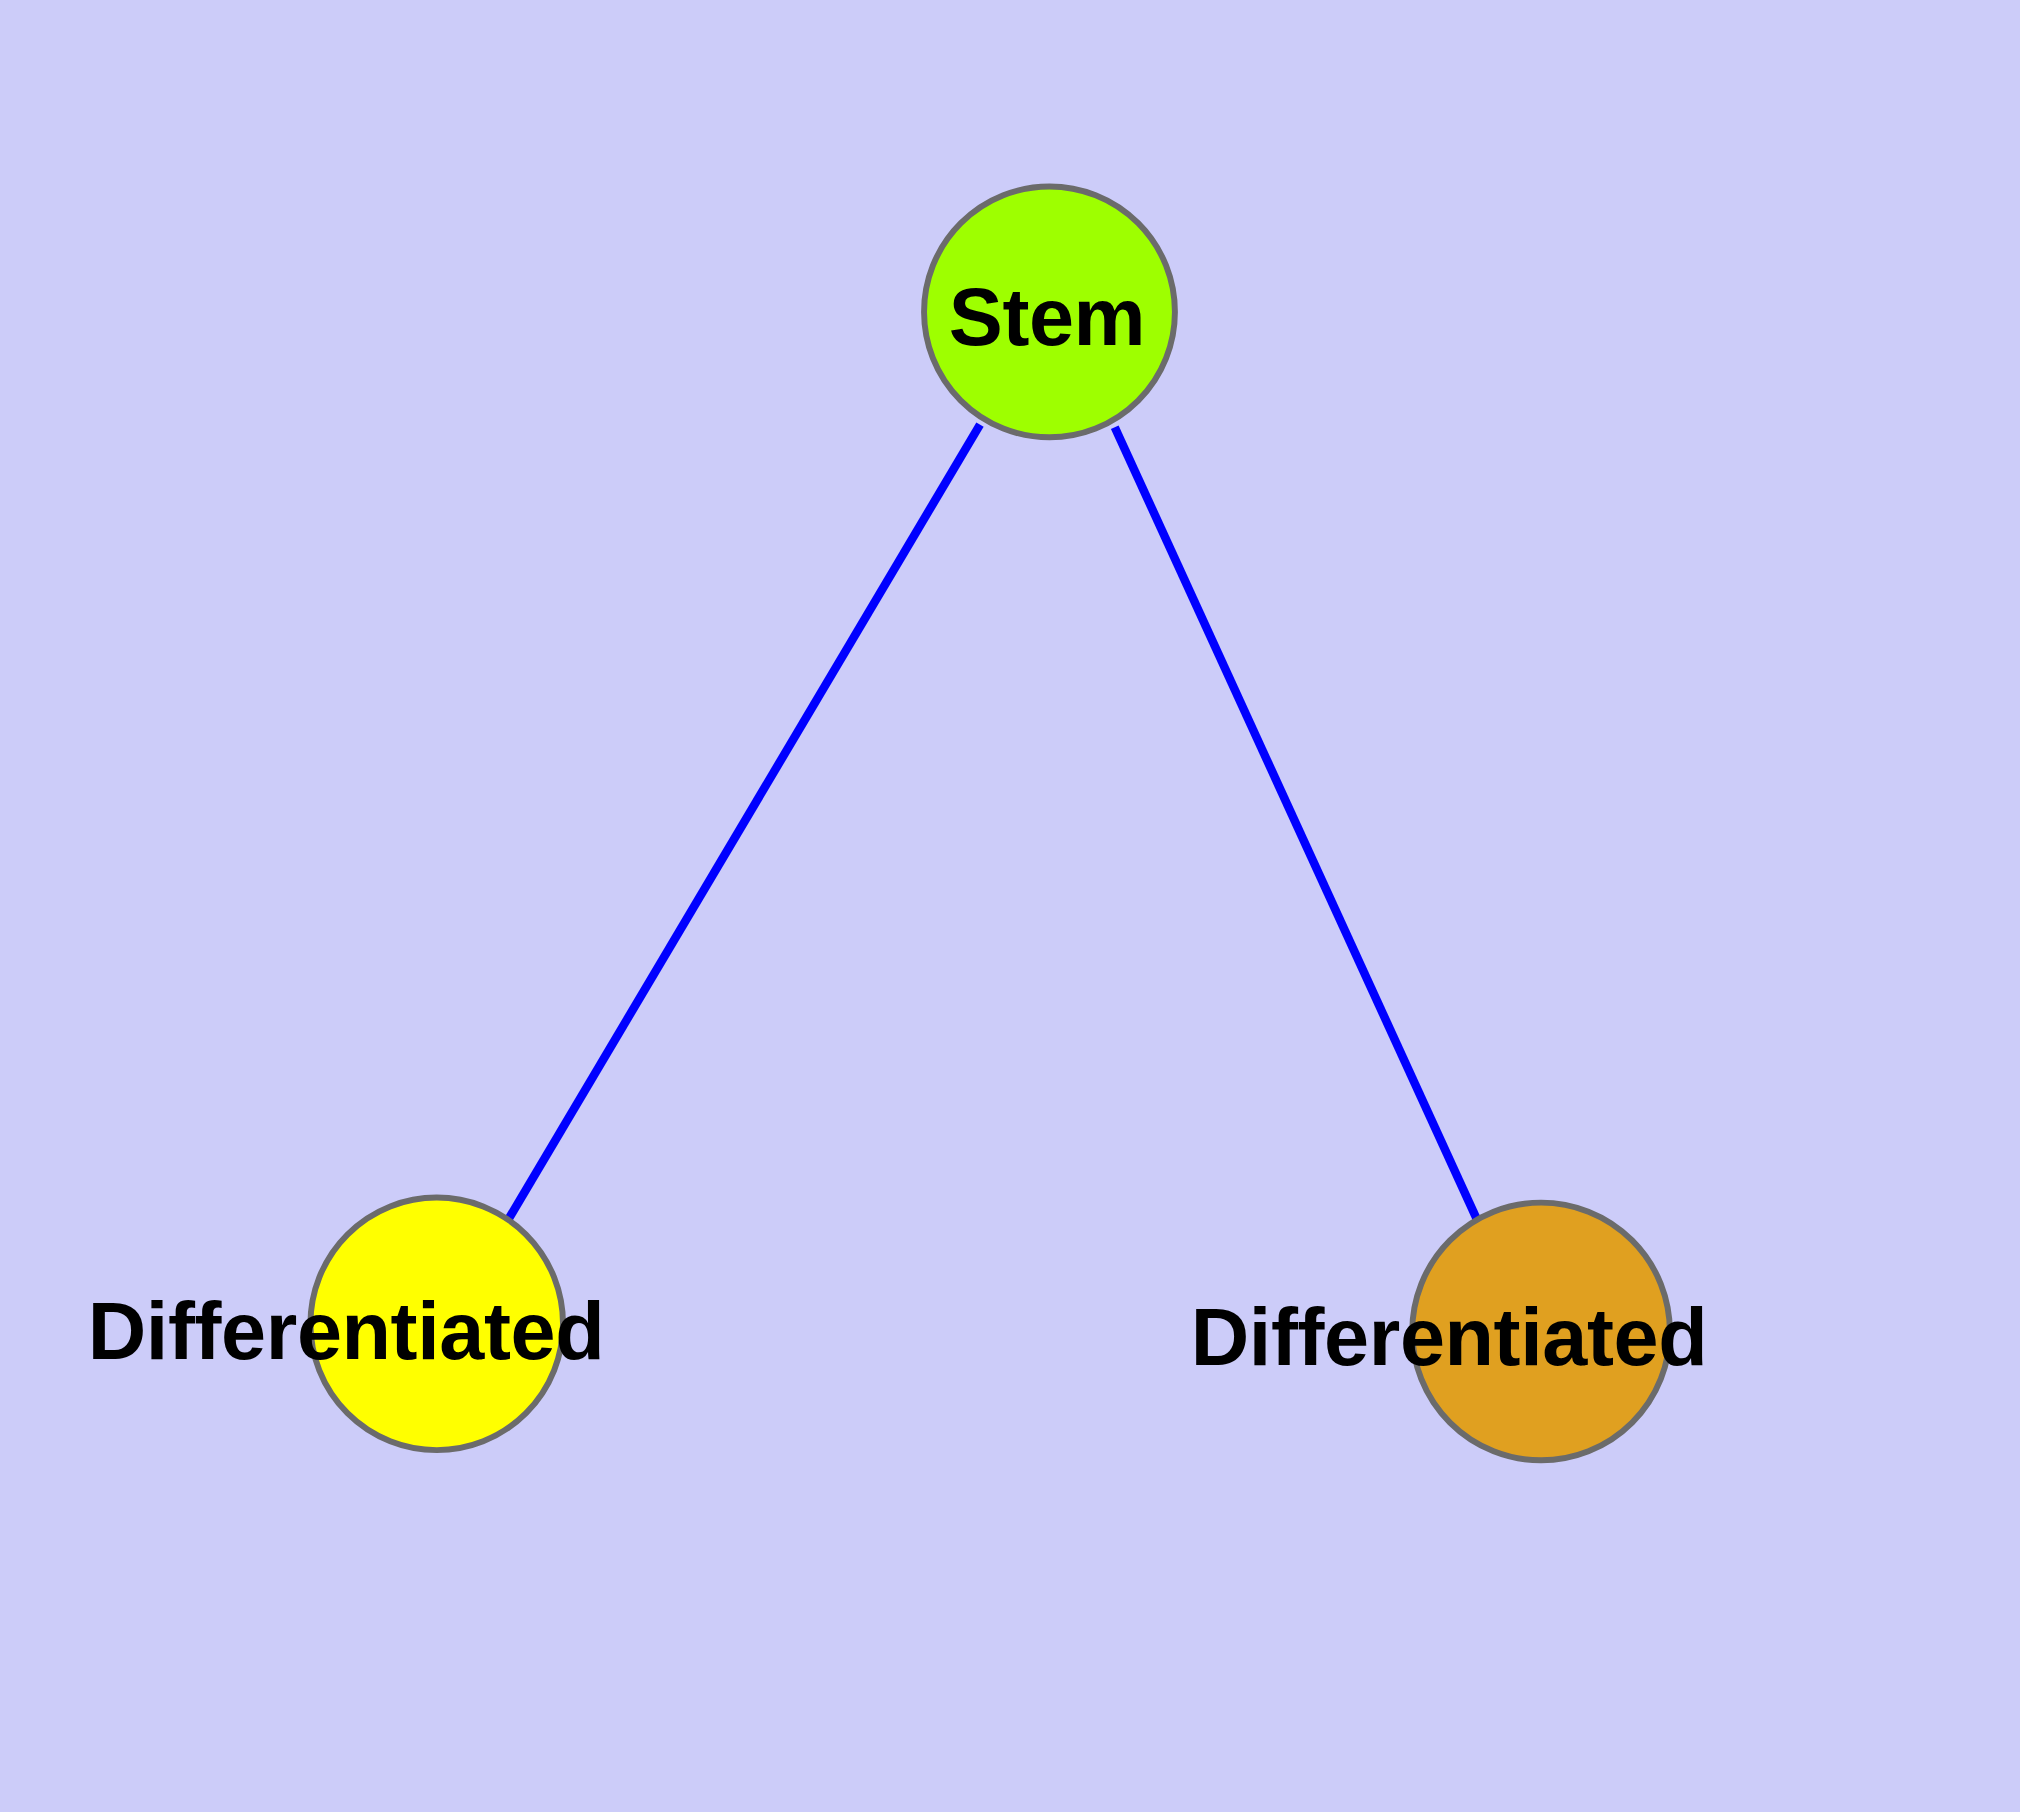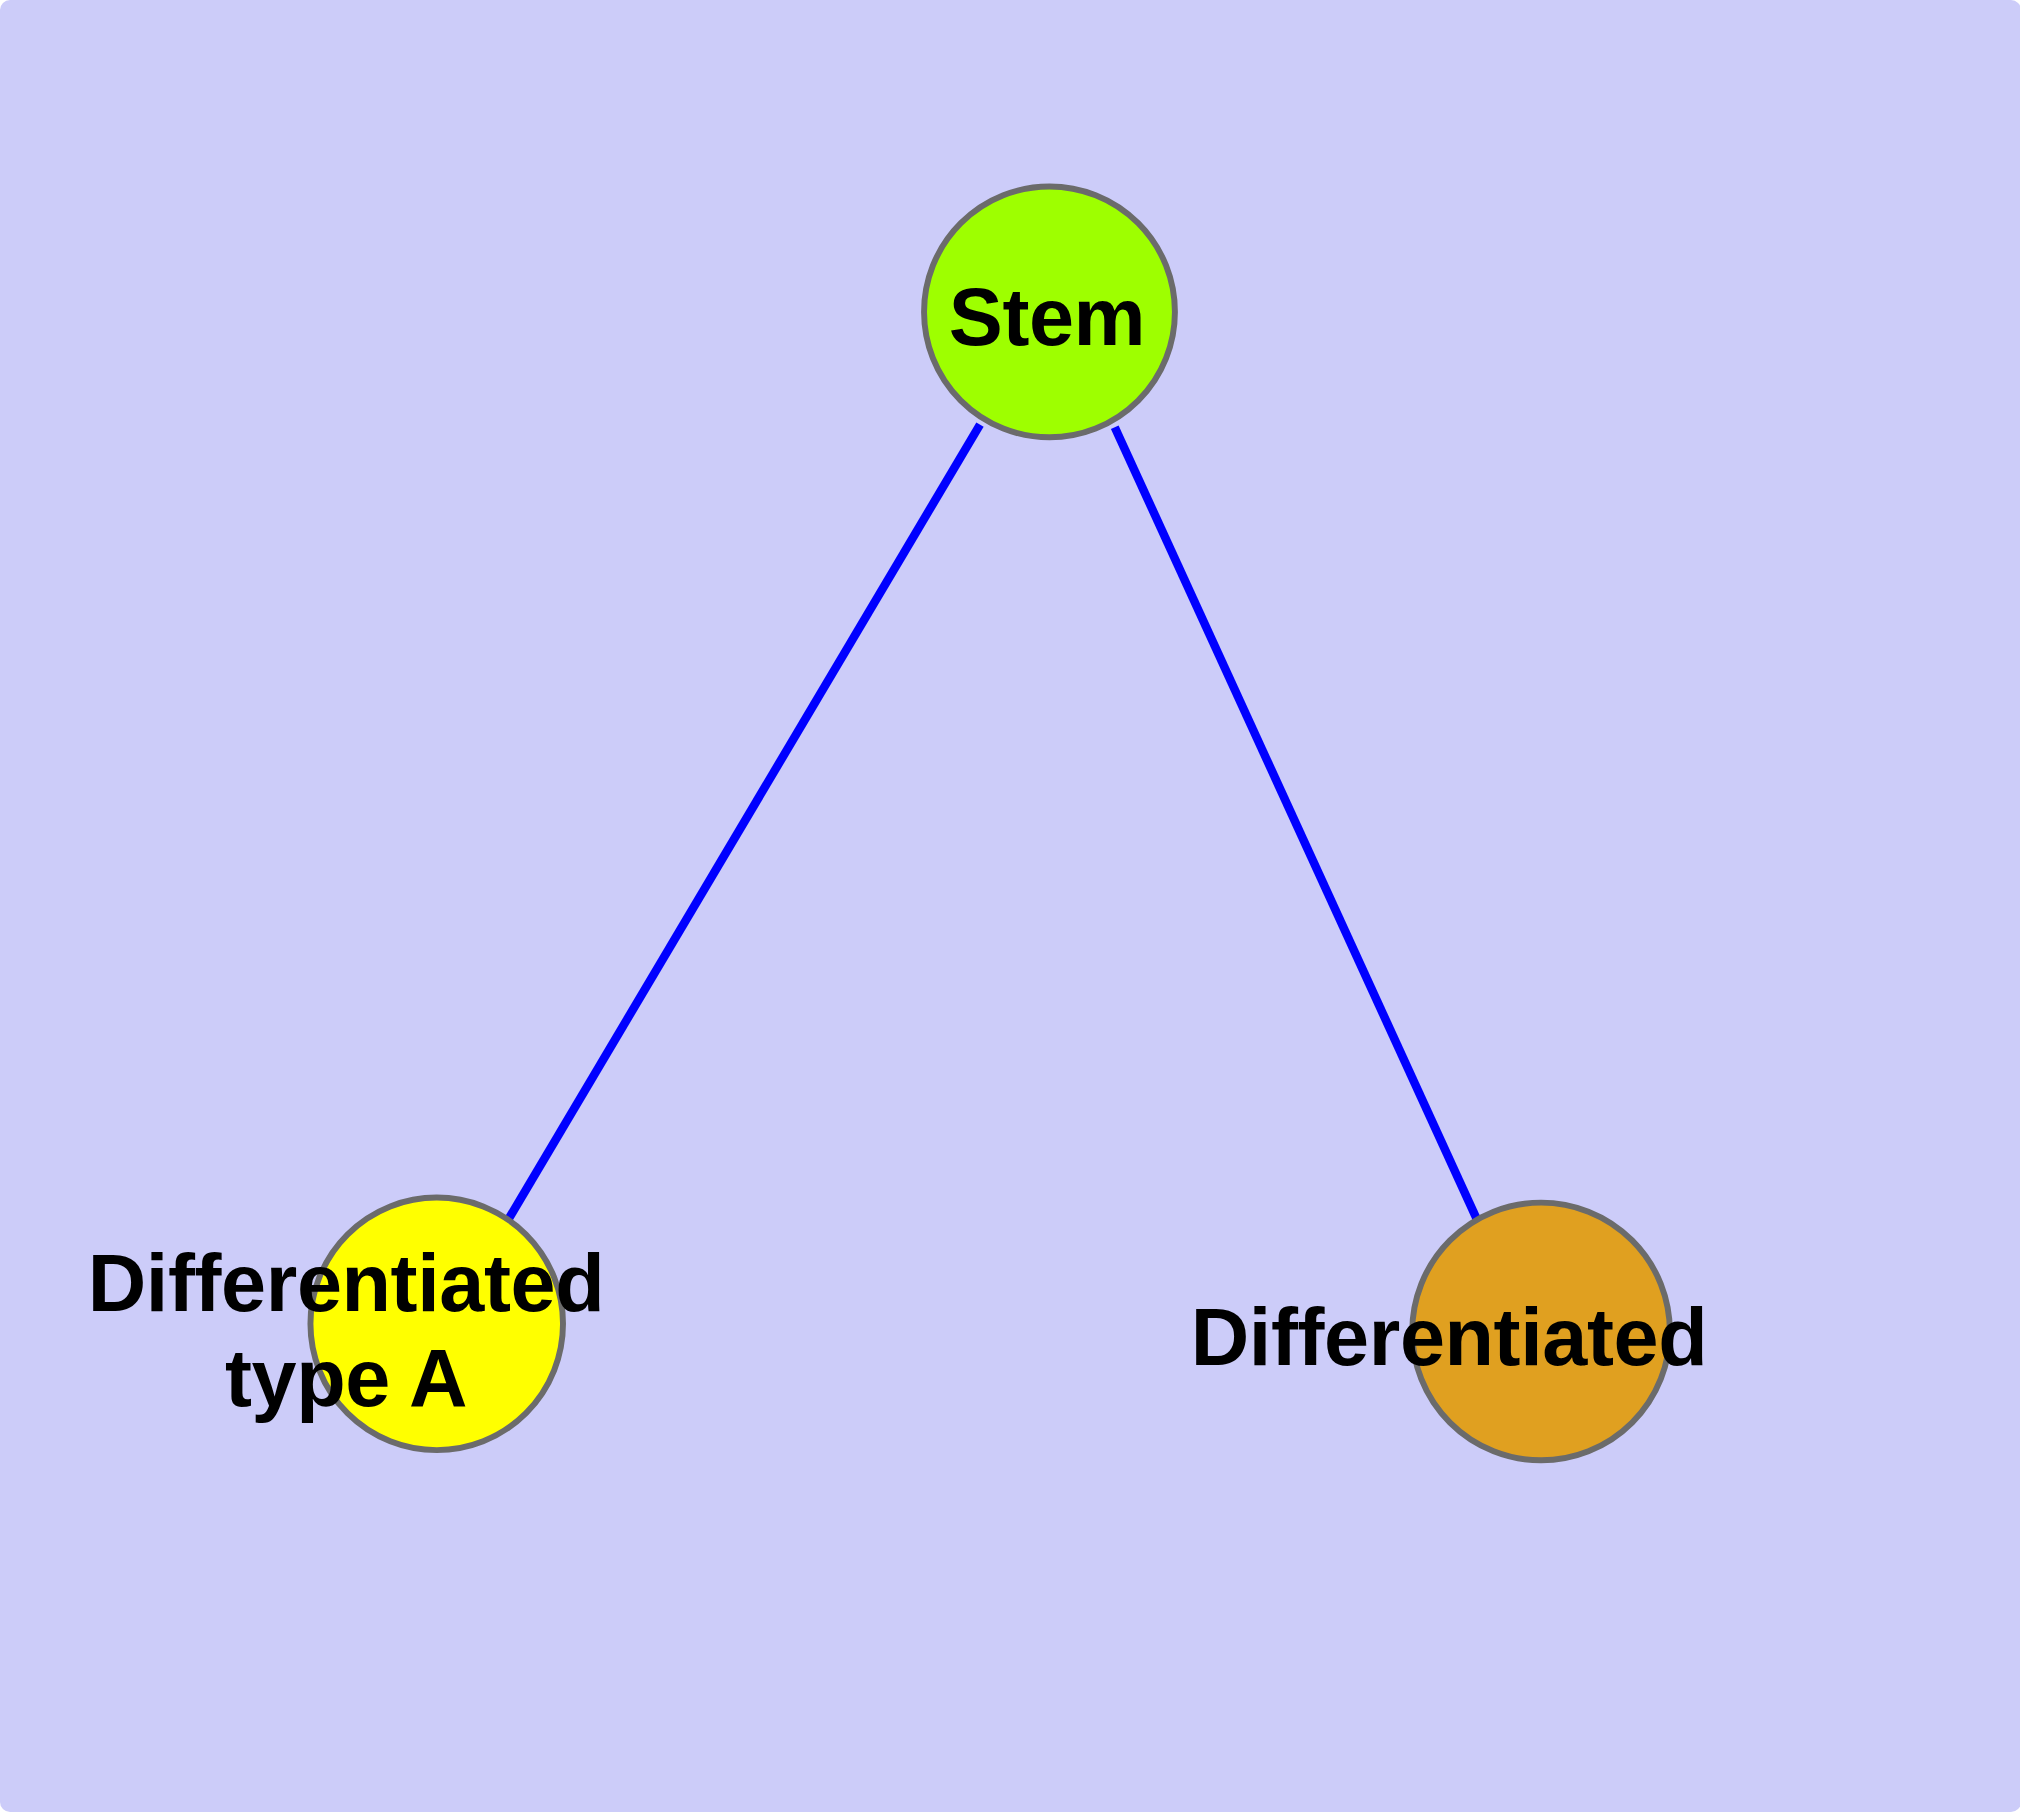--- a/index.html
+++ b/index.html
@@ -7,21 +7,20 @@
     margin: 0;
     padding: 0;
     background: #ffffff;
   }
   #canvas {
     position: relative;
     width: 2021px;
     height: 1812px;
     overflow: hidden;
     font-family: "Liberation Sans", "DejaVu Sans", sans-serif;
-    border-radius: 10px;
   }
   #bg-rect {
     position: absolute;
     left: 0; top: 0;
     width: 2021px;
     height: 1812px;
   }
   #graph-svg {
     position: absolute;
     left: 0; top: 0;
@@ -55,18 +54,18 @@
       </g>
     <g id="node-layer">
         <circle cx="1238" cy="368" r="148" fill="#9eff00" stroke="#6b6b6b" stroke-width="7"></circle>
         <circle cx="515" cy="1562" r="149" fill="#ffff00" stroke="#6b6b6b" stroke-width="7"></circle>
         <circle cx="1818" cy="1571" r="152" fill="#e0a020" stroke="#6b6b6b" stroke-width="7"></circle>
       </g>
   </svg>
 
   <div id="label-layer">
       <div class="node-label" style="left: 1047px; top: 317px; color: rgb(0, 0, 0); font-size: 81px;"><div>Stem</div></div>
-      <div class="node-label" style="left: 346px; top: 1331px; color: rgb(0, 0, 0); font-size: 81px;"><div>Differentiated</div><div>type A</div></div>
+      <div class="node-label" style="left: 346px; top: 1331px; color: rgb(0, 0, 0); font-size: 81px;"><div>Differentiated</div></div>
       <div class="node-label" style="left: 1449px; top: 1337px; color: rgb(0, 0, 0); font-size: 81px;"><div>Differentiated</div></div>
     </div>
 
 </div>
 
 
 </body></html>

